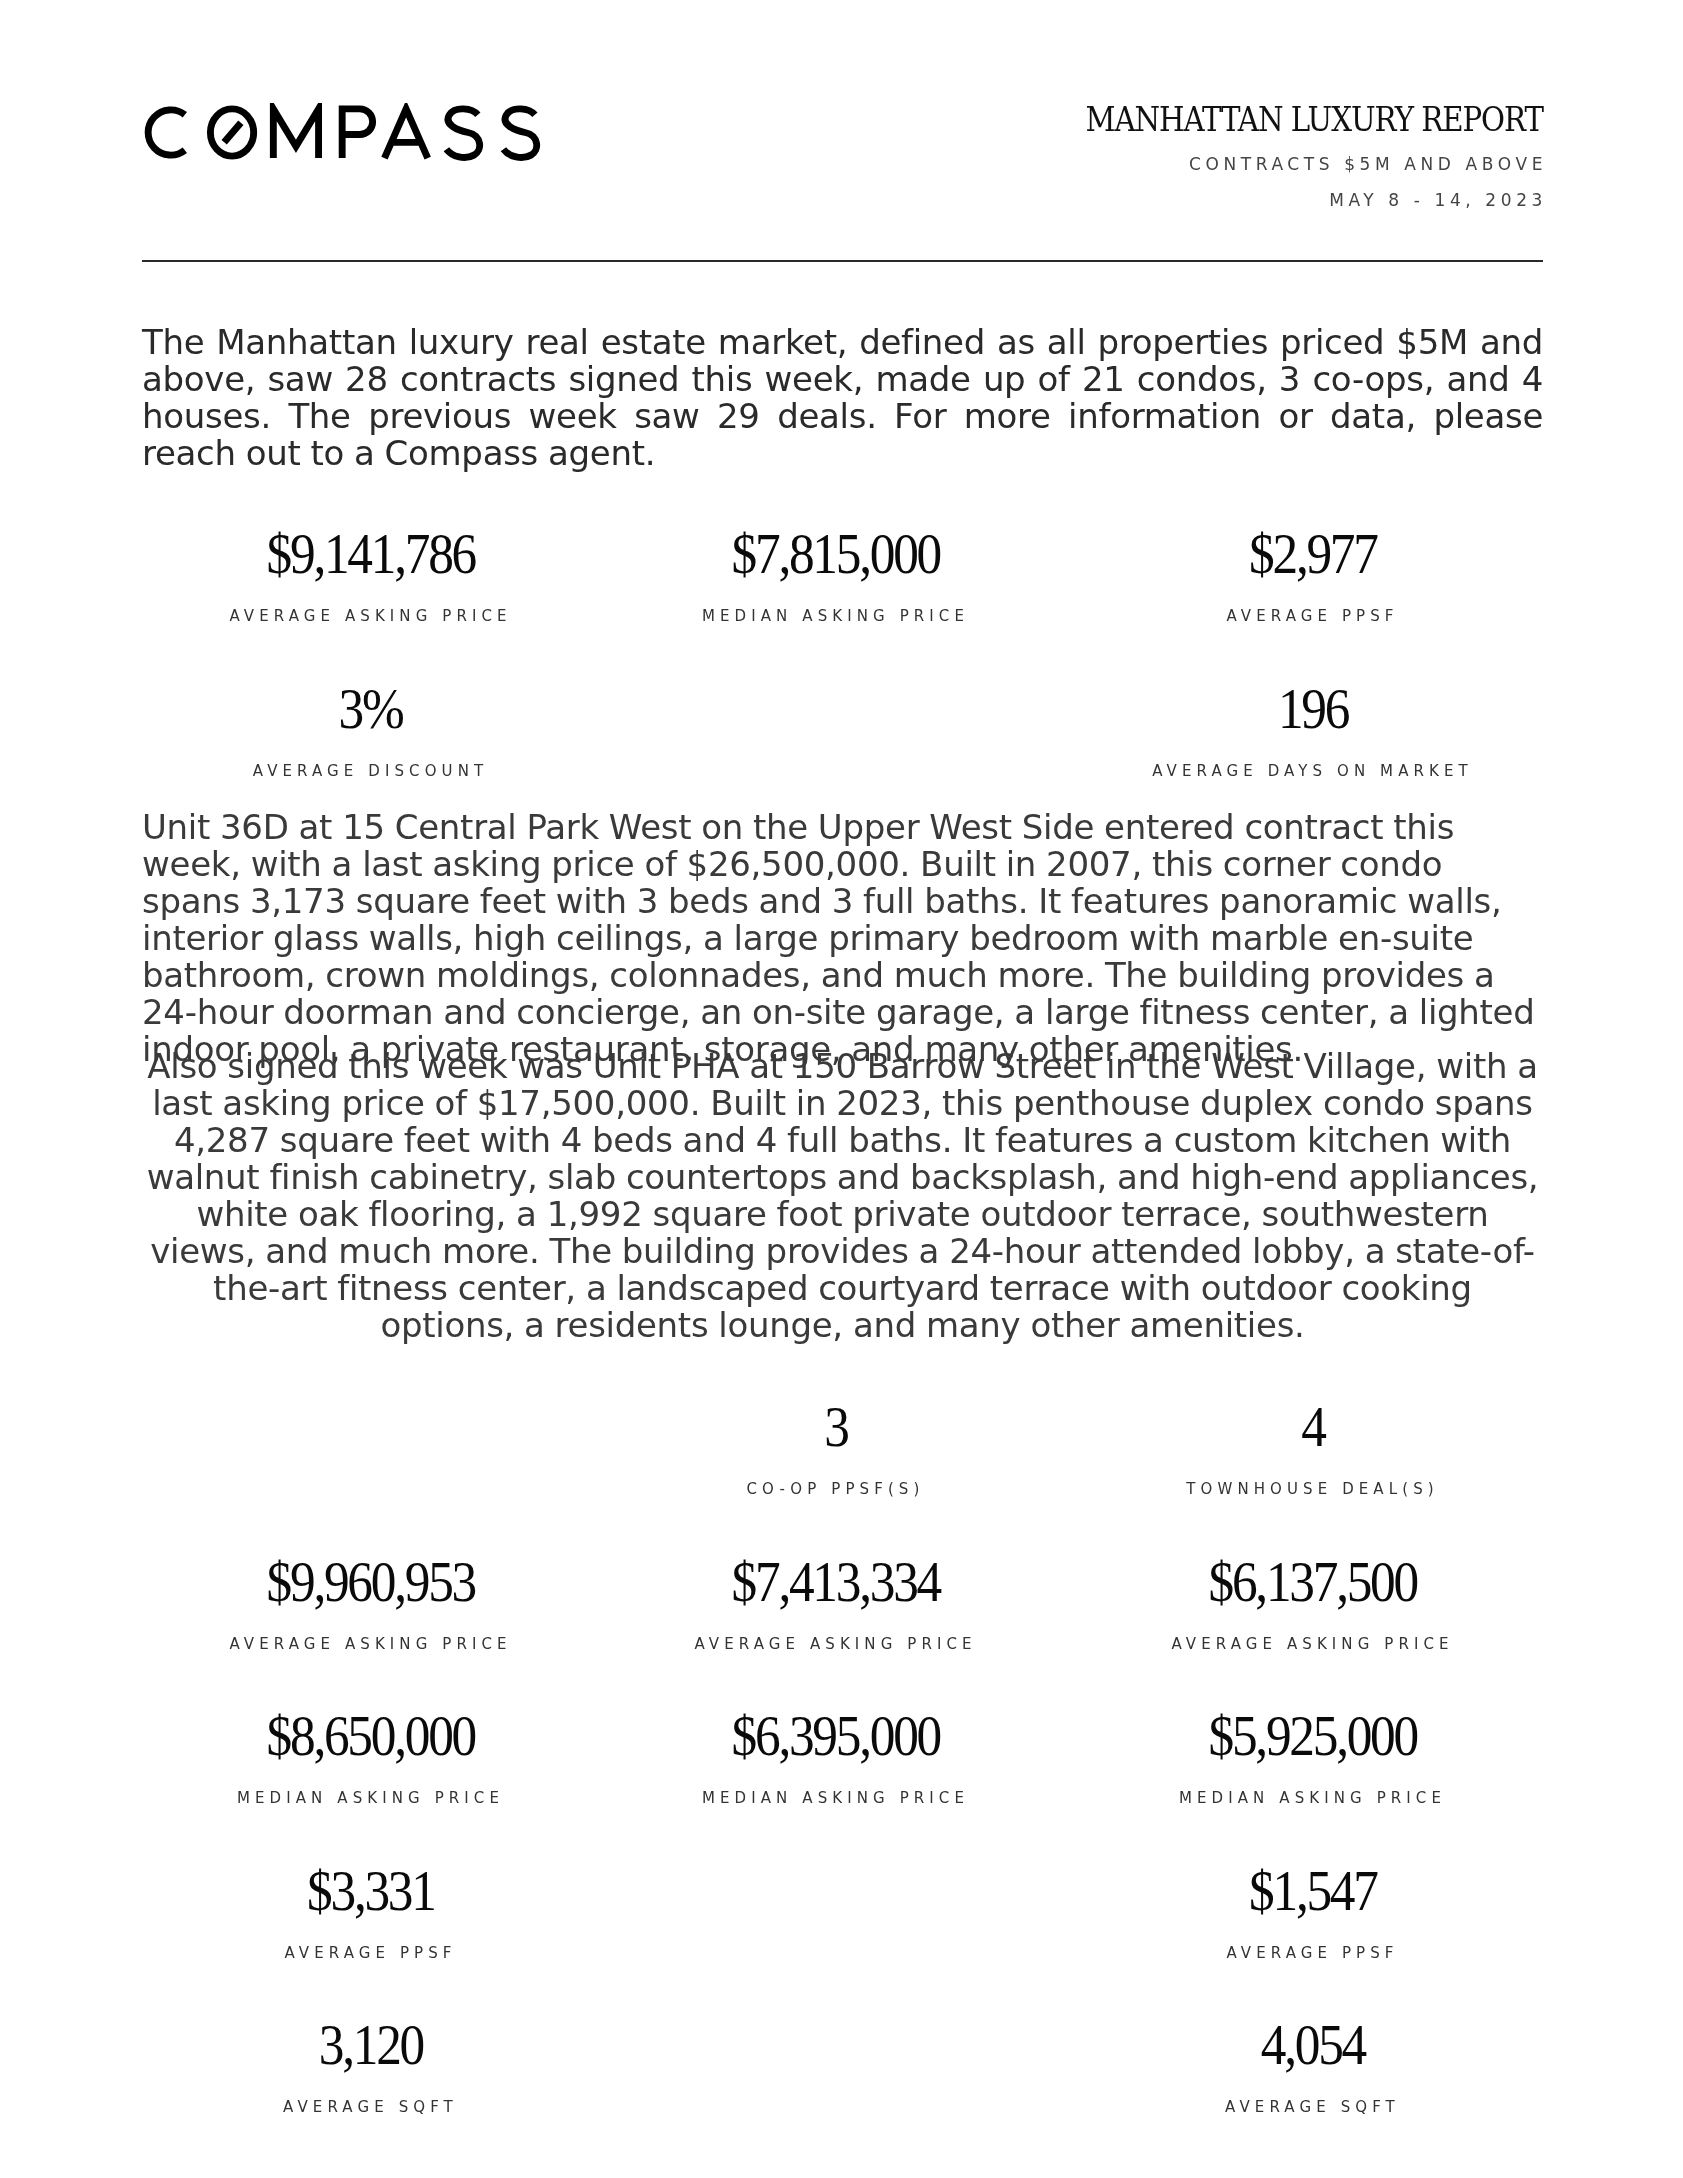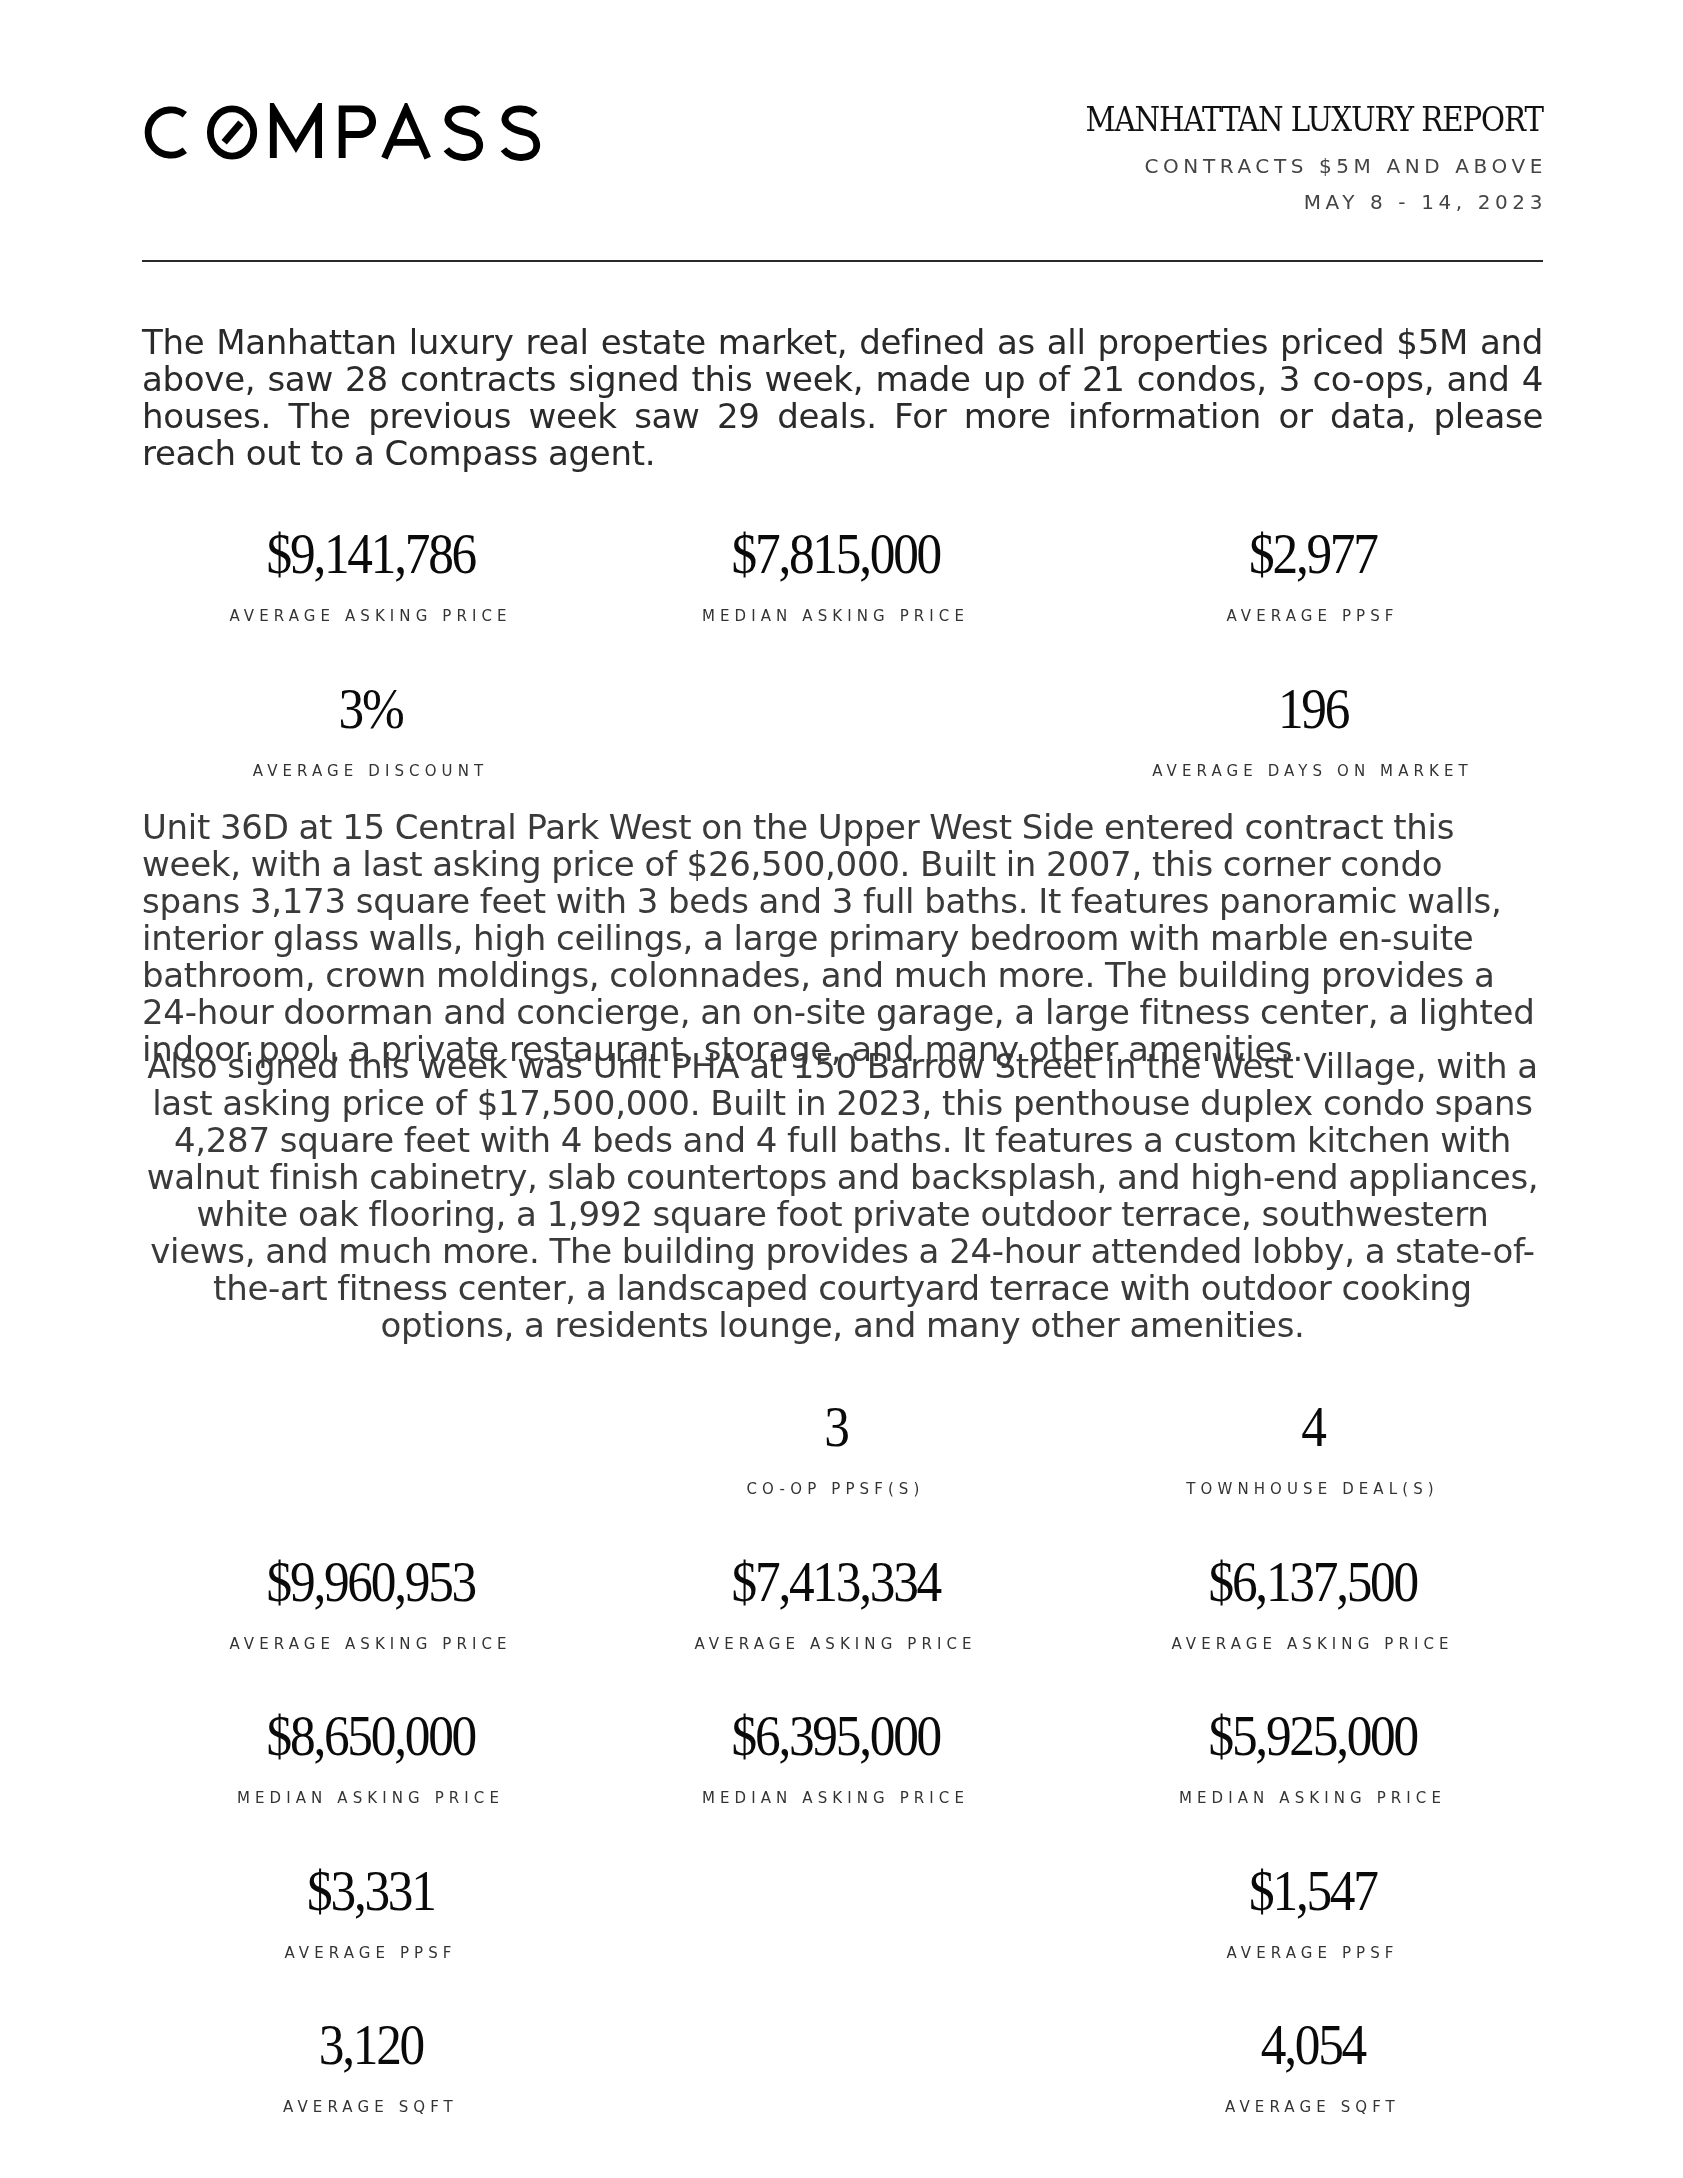--- a/index.html
+++ b/index.html
@@ -8,21 +8,21 @@
 
   .page { position: absolute; left: 142px; top: 0; width: 1401px; }
 
   
   .header { position: relative; height: 263px; }
   .logo { position: absolute; left: 2px; top: 103px; height: 59px; display: flex; align-items: center; }
   .logo svg { display: block; }
   .report-title { position: absolute; right: 0; top: 99px; font-family: "DejaVu Serif", serif;
                   font-size: 34px; letter-spacing: -1.2px; color: #111; white-space: nowrap;
                   transform: scaleX(0.86); transform-origin: right center; }
-  .report-sub { position: absolute; right: 0; font-family: "DejaVu Sans", sans-serif; font-size: 20px;
+  .report-sub { position: absolute; right: 0; font-family: "DejaVu Sans", sans-serif; font-size: 17px;
                 letter-spacing: 4.6px; color: #444; white-space: nowrap; margin-right: -4px; }
   .report-sub.s1 { top: 154px; }
   .report-sub.s2 { top: 190px; }
   .rule { position: absolute; left: 0; right: 0; top: 260px; height: 2px; background: #2a2a2a; }
 
   
   .para { font-family: "DejaVu Sans", sans-serif; font-size: 34px; line-height: 37px; color: #3a3a3a;
           letter-spacing: -0.3px; word-spacing: -0.5px; margin: 0; }
   .para.intro { position: absolute; top: 324px; left: 0; width: 1401px; text-align: justify; color: #2a2a2a; }
   .para.p1 { position: absolute; top: 809px; left: 0; width: 1401px; }

